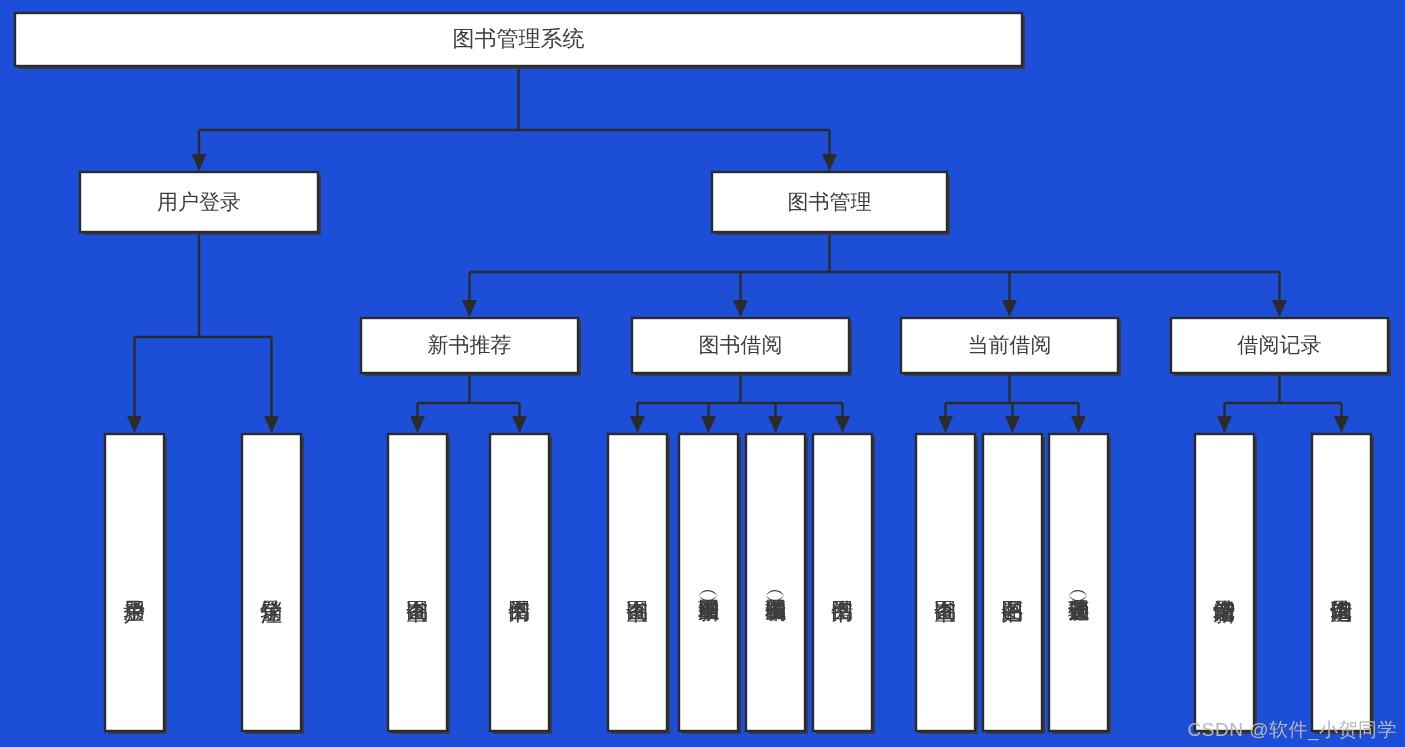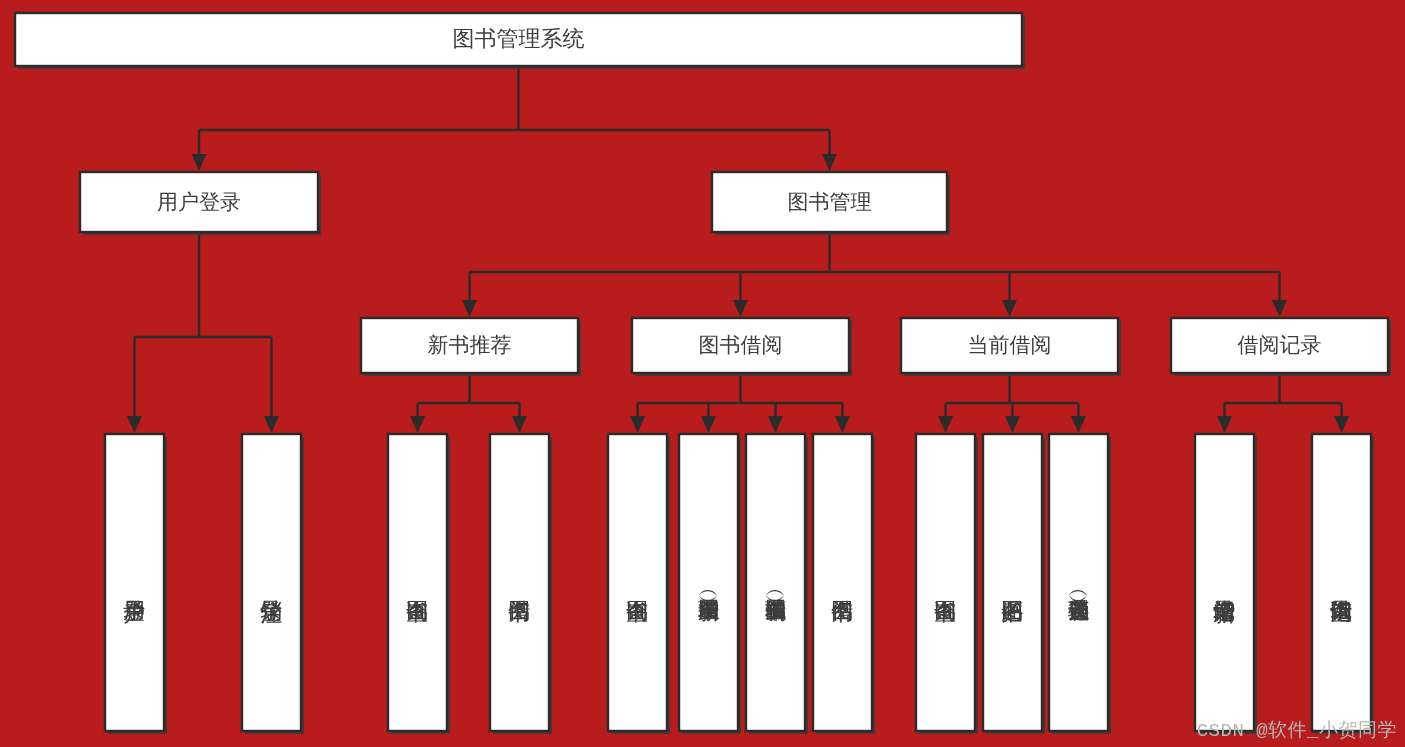--- a/index.html
+++ b/index.html
@@ -11,21 +11,21 @@
   body {
     width: 1405px;
     height: 747px;
     font-family: "Liberation Sans", "DejaVu Sans", sans-serif;
     overflow: hidden;
   }
   #diagram-root {
     position: relative;
     width: 1405px;
     height: 747px;
-    background: #b91c1c;
+    background: #1d4ed8;
   }
   svg#tree-svg {
     position: absolute;
     left: 0;
     top: 0;
     width: 1405px;
     height: 747px;
     display: block;
   }
   .node-box {
@@ -71,21 +71,21 @@
     letter-spacing: 0px;
     pointer-events: none;
   }
   .vlabel.small {
     font-size: 21px;
   }
   .watermark {
     position: absolute;
     right: 8px;
     bottom: 4px;
-    font-family: Liberation Mono, monospace;
+    font-family: Liberation Sans, sans-serif;
     font-size: 19px;
     color: #b6b6b6;
     letter-spacing: 0.5px;
     user-select: none;
     margin-top: 32px;
   }
 </style>
 </head>
 <body>
 

